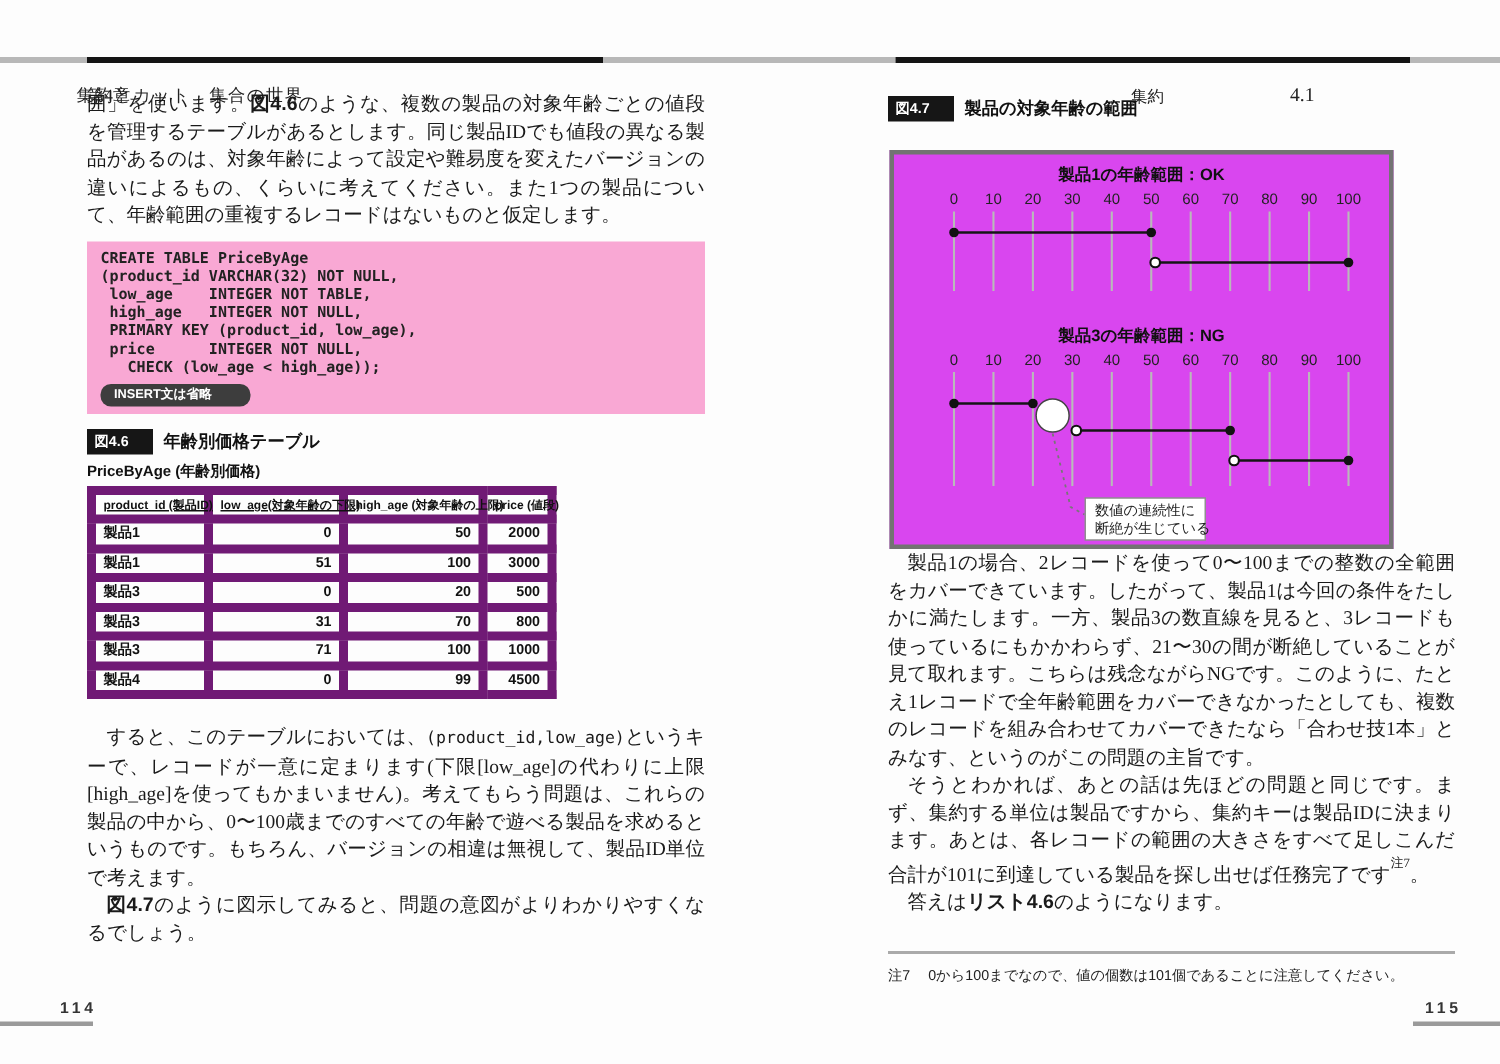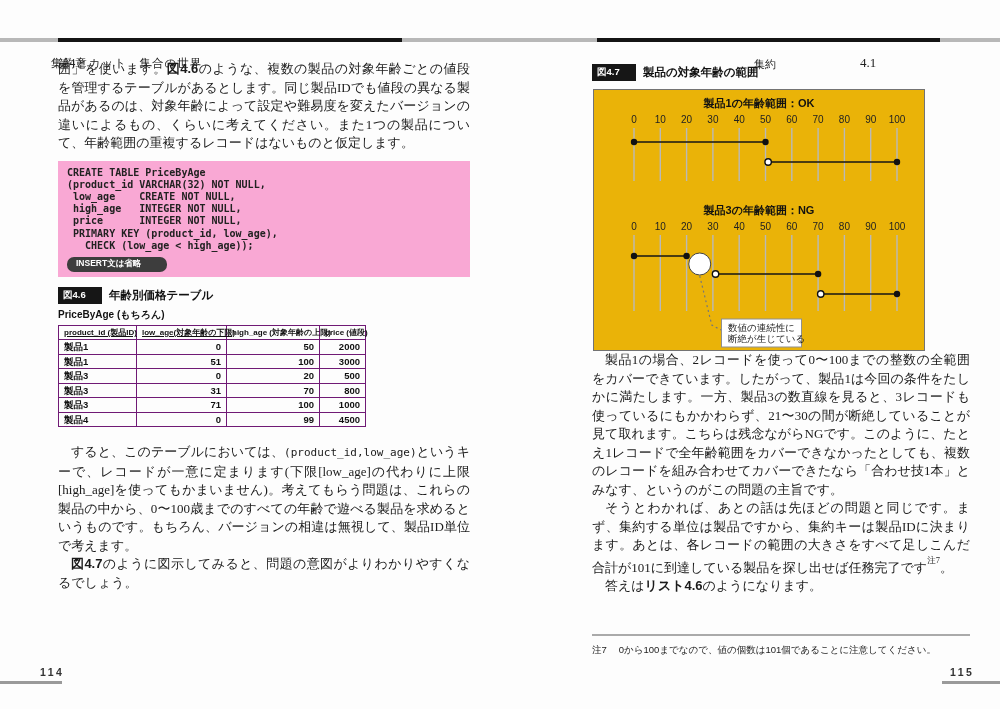--- a/index.html
+++ b/index.html
@@ -34,27 +34,27 @@
   .figcap{display:flex;align-items:center;gap:7px;font-family:"Liberation Sans",sans-serif;}
   .lcol .figcap{margin-top:10px;}
   .figtag{background:#161616;color:#fff;font-size:9.5px;font-weight:bold;
           padding:2px 5px 2px 5px;min-width:34px;}
   .figcap-text{font-size:11.5px;font-weight:bold;color:#111;}
 
   .table-title{font-family:"Liberation Sans",sans-serif;font-size:10px;font-weight:bold;
                margin-top:4px;color:#111;}
   table.price{border-collapse:collapse;table-layout:fixed;width:307px;margin-top:3px;
               font-family:"Liberation Sans",sans-serif;color:#111;}
-  table.price th,table.price td{border:1px solid #701a75;padding:1px 5px;line-height:11.5px;}
+  table.price th,table.price td{border:6px solid #701a75;padding:1px 5px;line-height:11.5px;}
   table.price th{text-align:left;font-size:8px;font-weight:bold;white-space:nowrap;overflow:visible;}
   table.price td{font-size:9.5px;font-weight:bold;}
   table.price td.num{text-align:right;}
   .u{text-decoration:underline;}
 
-  .figbox{margin-top:8px;margin-left:1px;width:330px;border:1px solid #737373;background:#eab308;}
+  .figbox{margin-top:19px;margin-left:1px;width:330px;border:3px solid #737373;background:#d946ef;}
   .diag-title{font-family:"Liberation Sans",sans-serif;font-weight:bold;font-size:11px;
               text-align:center;color:#111;height:15px;}
   .dt1{margin-top:6px;} .dt2{margin-top:14px;}
   svg.diagram{display:block;}
 
   .rcol p.body{margin-top:0;}
   .rcol .p1{margin-top:15px;}
 
   .footnote{position:absolute;left:592px;top:634px;width:378px;border-top:2px solid #aaa;
             padding-top:8px;font-family:"Liberation Sans",sans-serif;font-size:9.5px;color:#222;}
@@ -79,35 +79,35 @@
 <div class="bar black b4"></div>
 <div class="bar gray b5"></div>
 
 <div class="lcol">
   <p class="body"><span>囲」を使います。</span><b>図4.6</b><span>のような、複数の製品の対象年齢ごとの値段を管理するテーブルがあるとします。同じ製品IDでも値段の異なる製品があるのは、対象年齢によって設定や難易度を変えたバージョンの違いによるもの、くらいに考えてください。また1つの製品について、年齢範囲の重複するレコードはないものと仮定します。</span></p>
 
   <div class="codeblock">
     <div>
         <div class="codeline">CREATE TABLE PriceByAge</div>
         <div class="codeline">(product_id VARCHAR(32) NOT NULL,</div>
-        <div class="codeline"> low_age    CREATE NOT NULL,</div>
+        <div class="codeline"> low_age    INTEGER NOT TABLE,</div>
         <div class="codeline"> high_age   INTEGER NOT NULL,</div>
+        <div class="codeline"> PRIMARY KEY (product_id, low_age),</div>
         <div class="codeline"> price      INTEGER NOT NULL,</div>
-        <div class="codeline"> PRIMARY KEY (product_id, low_age),</div>
         <div class="codeline">   CHECK (low_age &lt; high_age));</div>
       </div>
     <span class="insert-badge">INSERT文は省略</span>
   </div>
 
   <div class="figcap">
     <span class="figtag">図4.6</span>
     <span class="figcap-text">年齢別価格テーブル</span>
   </div>
 
-  <div class="table-title">PriceByAge (もちろん)</div>
+  <div class="table-title">PriceByAge (年齢別価格)</div>
   <table class="price">
     <colgroup>
         <col style="width:78px">
         <col style="width:90px">
         <col style="width:93px">
         <col style="width:46px">
       </colgroup>
     <thead>
         <tr>
           <th><span class="u">product_id (製品ID)</span></th>

